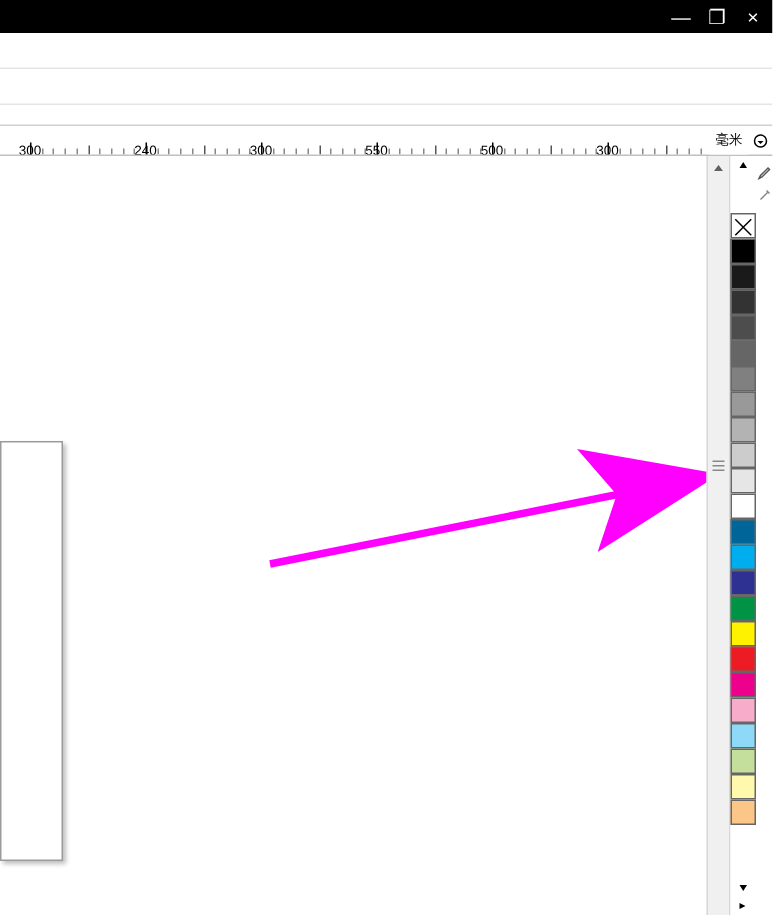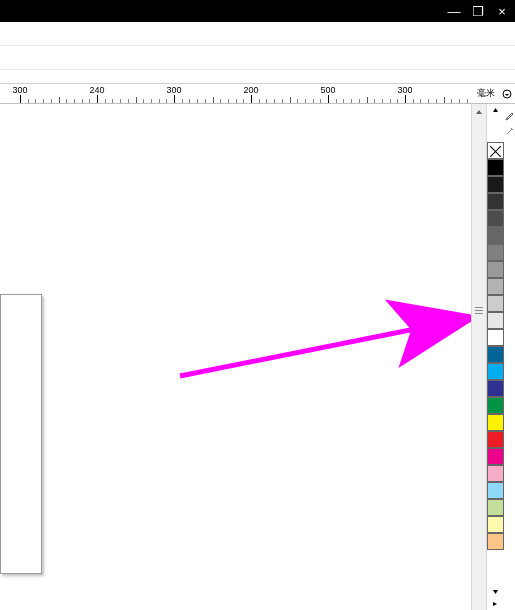--- a/index.html
+++ b/index.html
@@ -9,21 +9,21 @@
 .titlebar .btn { color: #fff; font-size: 13px; line-height: 1; cursor: pointer; width: 18px; text-align: center; }
 
 .menubar { height: 24px; background: #fff; border-bottom: 1px solid #e5e5e5; }
 .toolbar-row { height: 24px; background: #fff; border-bottom: 1px solid #e5e5e5; }
 .toolbar-row2 { height: 14px; background: #fff; border-bottom: 1px solid #d0d0d0; }
 
 .ruler-area { height: 20px; background: #fff; position: relative; display: flex; border-bottom: 1px solid #c0c0c0; }
 .ruler { flex: 1; position: relative; overflow: hidden; height: 100%; font-size: 9px; color: #000; }
 .major { position: absolute; top: 0; height: 100%; }
 .major .tick { position: absolute; bottom: 0; width: 1px; height: 8px; background: #000; }
-.major .label { position: absolute; top: 1px; transform: translateX(-50%); }
+.major .label { position: absolute; top: 11px; transform: translateX(-50%); }
 .minor { position: absolute; bottom: 0; width: 1px; height: 4px; background: #888; }
 .mid { position: absolute; bottom: 0; width: 1px; height: 6px; background: #555; }
 .ruler-unit { width: 26px; font-size: 9px; display: flex; align-items: center; justify-content: center; background: #fff; }
 .ruler-end { width: 16px; display: flex; align-items: center; justify-content: center; }
 .ruler-end svg { width: 10px; height: 10px; }
 
 .workspace { position: absolute; top: 104px; bottom: 0; left: 0; right: 0; background: #fff; }
 
 .canvas-shadow { position: absolute; left: 0; top: 190px; width: 42px; height: 280px; border: 1px solid #9b9b9b; background: #fff; box-shadow: 2px 2px 3px rgba(0,0,0,0.25); }
 
@@ -97,21 +97,21 @@
       <div class="minor" style="left: 189.4px;"></div>
       <div class="minor" style="left: 197.1px;"></div>
       <div class="minor" style="left: 204.8px;"></div>
       <div class="mid" style="left: 212.5px;"></div>
       <div class="minor" style="left: 220.2px;"></div>
       <div class="minor" style="left: 227.9px;"></div>
       <div class="minor" style="left: 235.6px;"></div>
       <div class="minor" style="left: 243.3px;"></div>
       <div class="major" style="left: 251px;">
         <div class="tick"></div>
-        <div class="label">200</div>
+        <div class="label">550</div>
       </div>
       <div class="minor" style="left: 258.7px;"></div>
       <div class="minor" style="left: 266.4px;"></div>
       <div class="minor" style="left: 274.1px;"></div>
       <div class="minor" style="left: 281.8px;"></div>
       <div class="mid" style="left: 289.5px;"></div>
       <div class="minor" style="left: 297.2px;"></div>
       <div class="minor" style="left: 304.9px;"></div>
       <div class="minor" style="left: 312.6px;"></div>
       <div class="minor" style="left: 320.3px;"></div>

